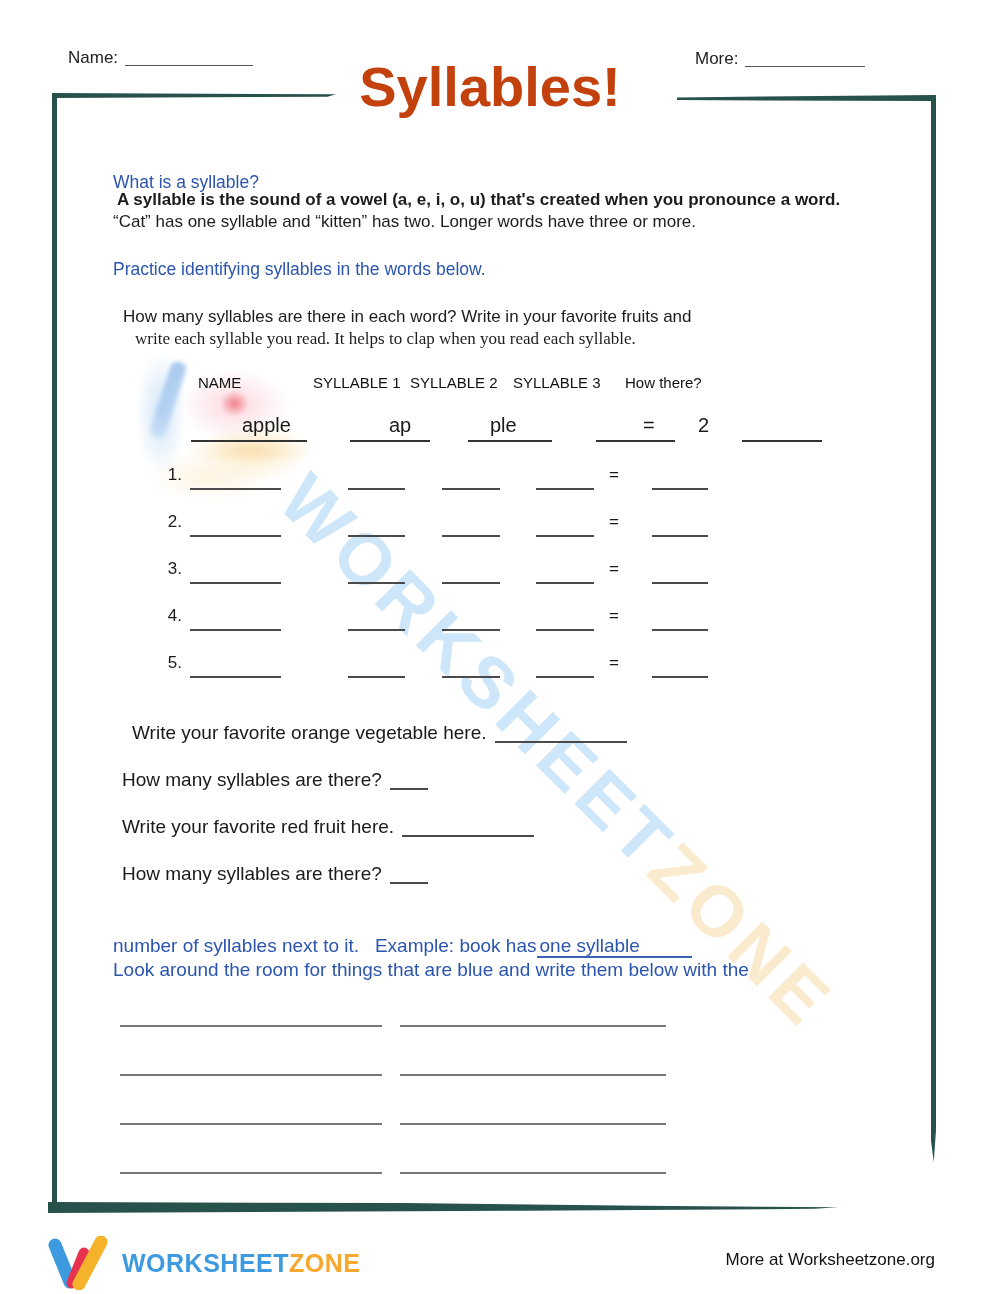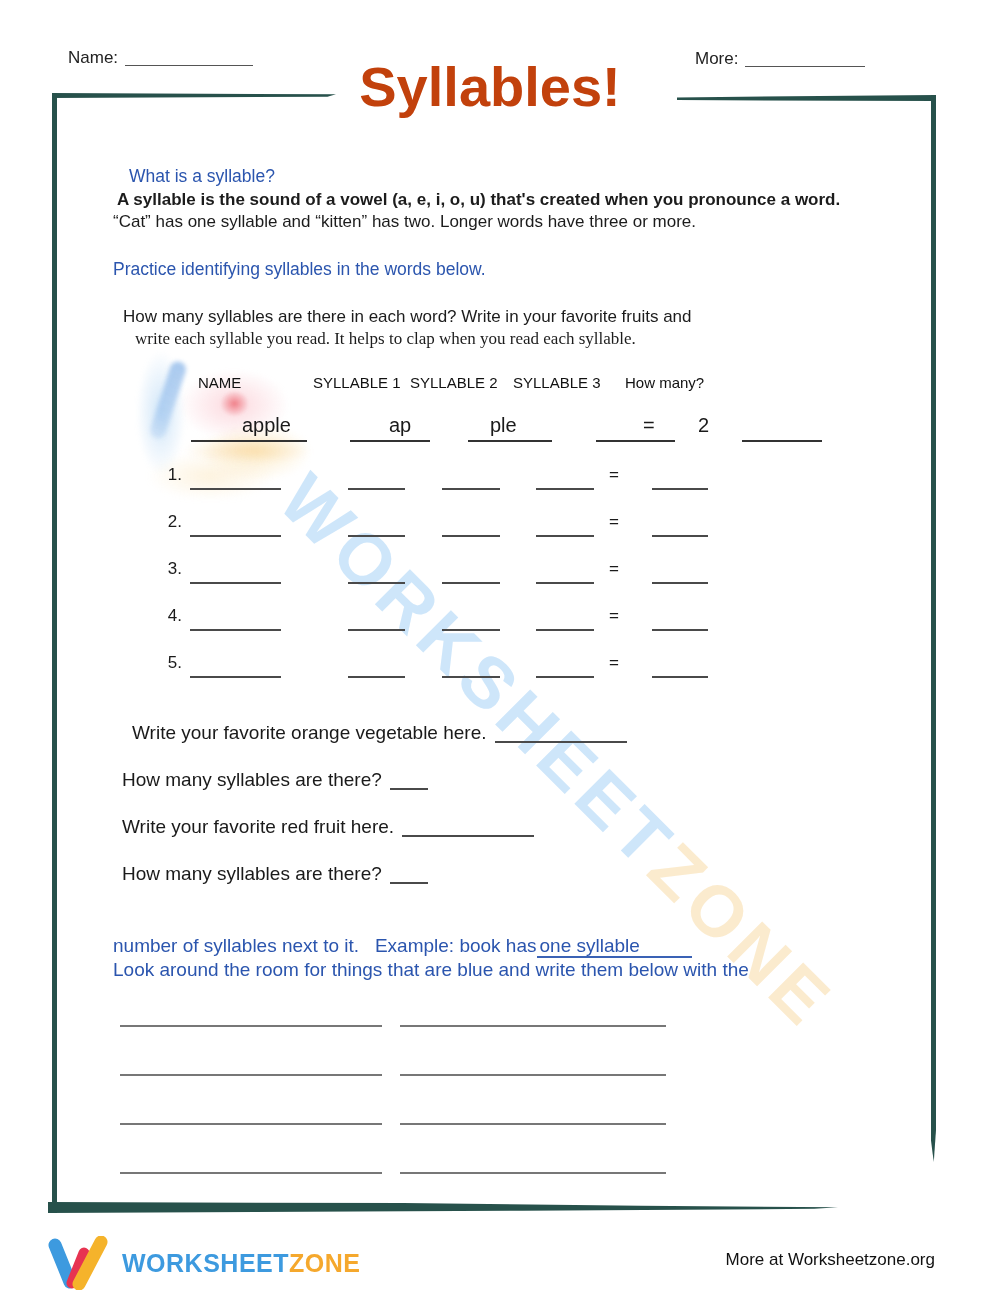--- a/index.html
+++ b/index.html
@@ -45,21 +45,21 @@
   .d-bluewash{left:136px;top:350px;width:50px;height:126px;background:radial-gradient(ellipse at center,rgba(150,198,240,.45),rgba(150,198,240,0) 70%);filter:blur(2px);}
   .d-bluestreak{left:160px;top:360px;width:16px;height:80px;background:linear-gradient(rgba(95,155,225,.55),rgba(120,170,230,.2));border-radius:8px;transform:rotate(18deg);filter:blur(2px);}
   .d-pink{left:180px;top:370px;width:108px;height:70px;background:radial-gradient(ellipse at center,rgba(249,185,195,.55),rgba(249,185,195,0) 72%);filter:blur(2px);}
   .d-red{left:221px;top:391px;width:27px;height:25px;background:radial-gradient(ellipse at center,rgba(233,70,82,.6),rgba(233,70,82,0) 75%);filter:blur(1px);}
   .d-cream{left:203px;top:423px;width:108px;height:58px;background:radial-gradient(ellipse at center,rgba(250,222,160,.5),rgba(250,222,160,0) 72%);filter:blur(2px);}
   .d-cream2{left:186px;top:437px;width:122px;height:26px;background:radial-gradient(ellipse at center,rgba(248,205,135,.5),rgba(248,205,135,0) 75%);filter:blur(3px);}
   .d-cream3{left:148px;top:452px;width:125px;height:48px;background:radial-gradient(ellipse at center,rgba(250,220,160,.35),rgba(250,220,160,0) 72%);filter:blur(3px);}
 
   
   .blue-h{font-size:17.5px;color:#2B55AE;}
-  .intro-h{left:113px;top:166px;margin-left:16px;}
+  .intro-h{left:113px;top:172px;}
   .body-txt{font-size:17px;color:#1c1c1c;}
   .intro-l1{left:117px;top:190px;font-weight:bold;}
   .intro-l2{left:113px;top:212px;}
   .practice-h{left:113px;top:259px;}
   .instr-l1{left:123px;top:307px;}
   .instr-l2{left:135px;top:329px;font-family:Liberation Serif, serif;}
 
   
   .th-row{left:0;top:374px;width:100%;font-size:15px;color:#111;}
   .th{position:absolute;white-space:nowrap;}
@@ -157,21 +157,21 @@
 
   <div class="abs body-txt instr-l1">How many syllables are there in each word? Write in your favorite fruits and</div>
   <div class="abs blue-h practice-h">Practice identifying syllables in the words below.</div>
   <div class="abs body-txt instr-l2">write each syllable you read. It helps to clap when you read each syllable.</div>
 
   <div class="abs th-row">
     <span class="th th-name">NAME</span>
     <span class="th th-s1">SYLLABLE 1</span>
     <span class="th th-s2">SYLLABLE 2</span>
     <span class="th th-s3">SYLLABLE 3</span>
-    <span class="th th-hm">How many?</span>
+    <span class="th th-hm">How there?</span>
   </div>
 
   <div class="abs ex-row">
     <span class="txt ex-name">apple</span>
     <span class="txt ex-s1">ap</span>
     <span class="txt ex-s2">ple</span>
     <span class="txt ex-eq">=</span>
     <span class="txt ex-count">2</span>
     <span class="exline exl-name"></span>
     <span class="exline exl-s1"></span>

